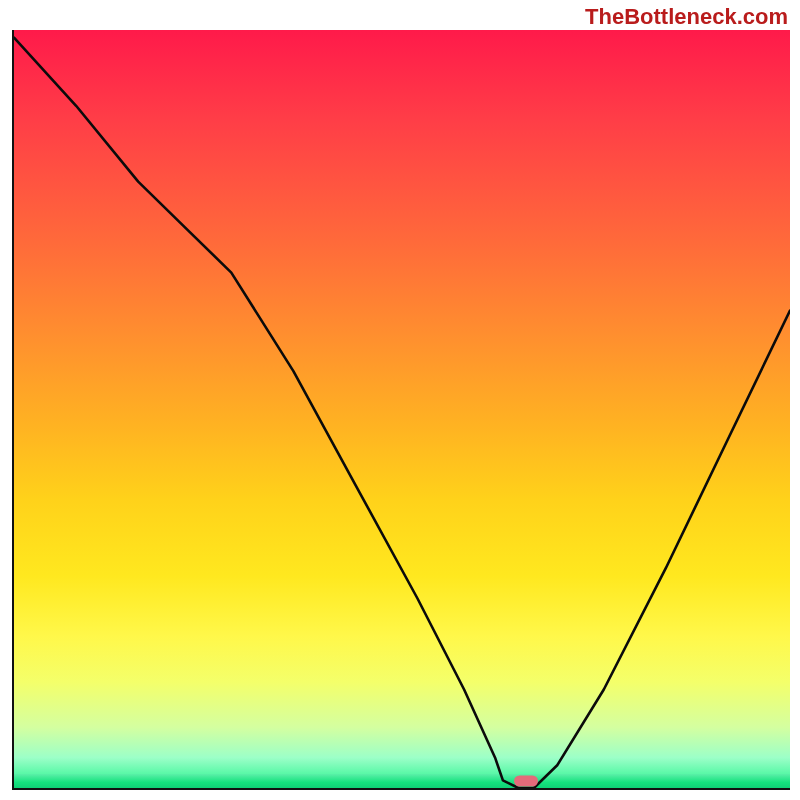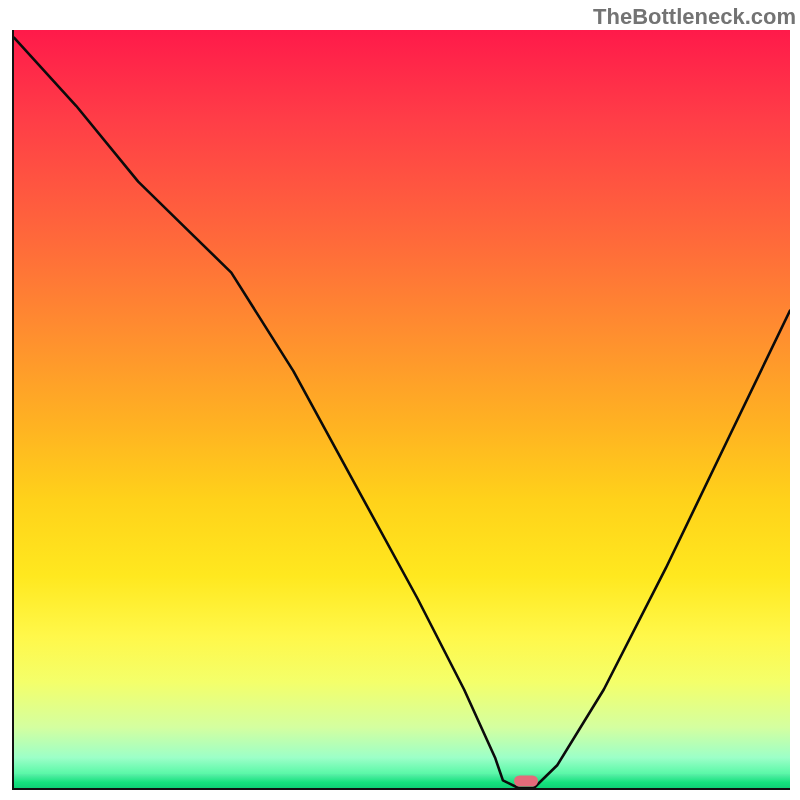--- a/index.html
+++ b/index.html
@@ -8,25 +8,25 @@
     background: #ffffff;
   }
   .chart-container {
     position: relative;
     width: 800px;
     height: 800px;
   }
   .watermark {
     position: absolute;
     top: 4px;
-    right: 4px;
+    right: 12px;
     font-family: Arial, Helvetica, sans-serif;
     font-size: 22px;
     font-weight: bold;
-    color: #737373;
+    color: #b91c1c;
     z-index: 10;
   }
   .plot-area {
     position: absolute;
     left: 12px;
     top: 30px;
     width: 776px;
     height: 758px;
     border-left: 2px solid #111;
     border-bottom: 2px solid #111;

